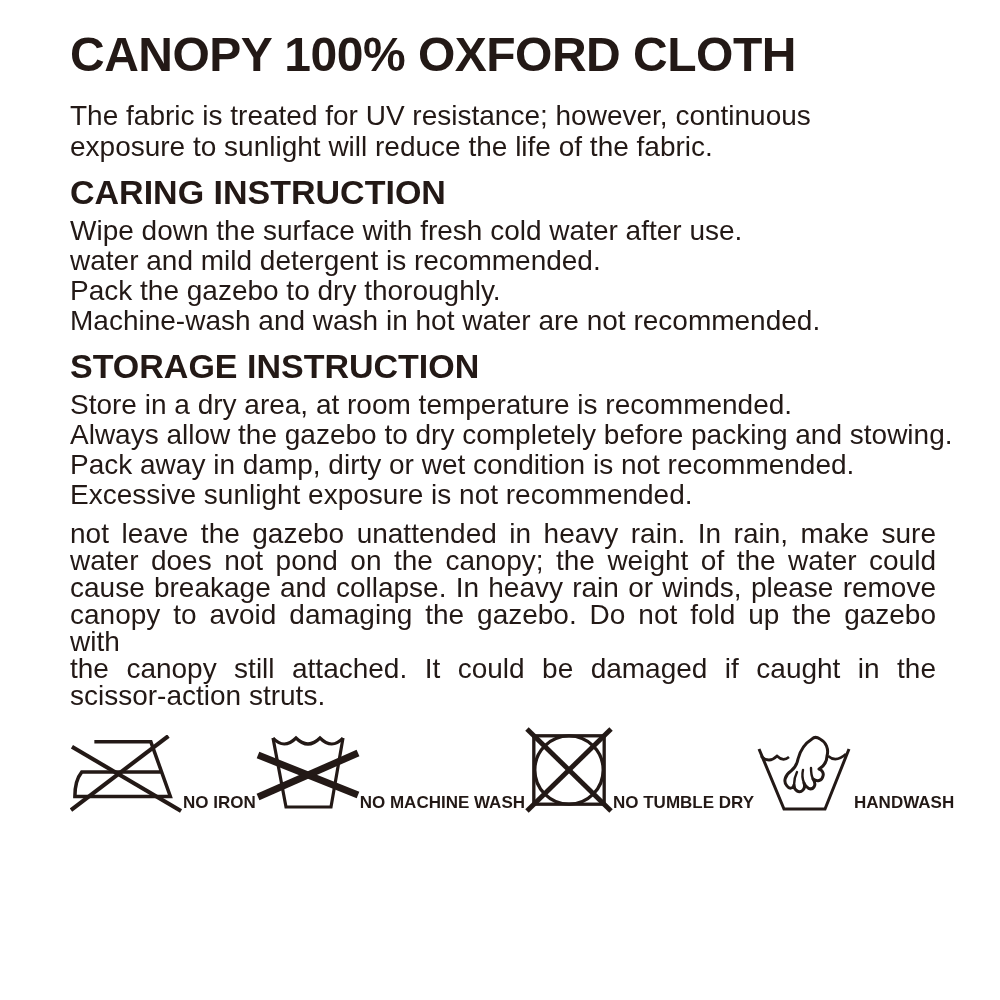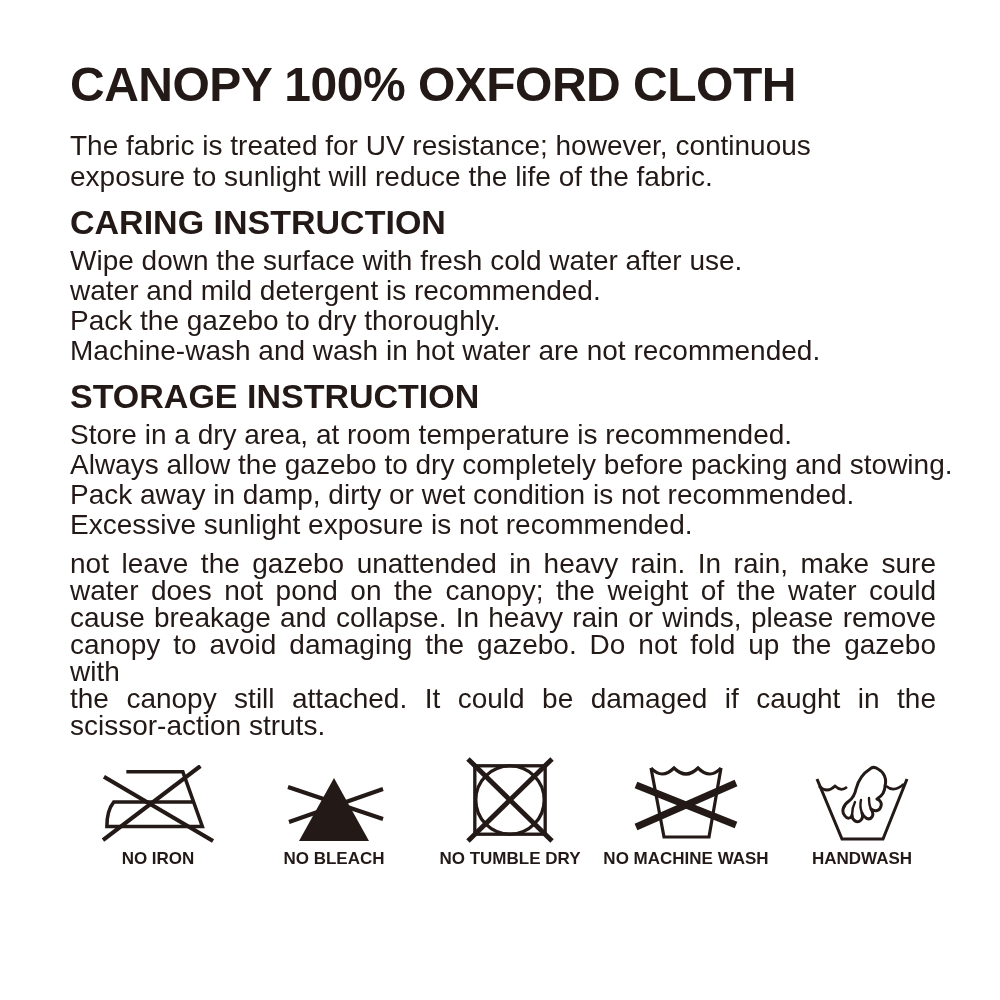--- a/index.html
+++ b/index.html
@@ -1,20 +1,20 @@
 <!DOCTYPE html>
 <html><head>
 <meta charset="utf-8">
 <style>
   html,body{margin:0;padding:0;background:#ffffff;}
   .page{
     position:relative;
     width:1000px;height:1000px;
     box-sizing:border-box;
-    padding:60px 50px 0 70px;
+    padding:30px 50px 0 70px;
     background:#ffffff;
     color:#231916;
     font-family:"Liberation Sans", sans-serif;
     overflow:hidden;
   }
   .title{
     font-size:48px;
     font-weight:bold;
     letter-spacing:-0.5px;
     line-height:50px;
@@ -41,22 +41,22 @@
   }
   .sym-row{
     margin-top:18px;
     width:880px;
     display:flex;
     align-items:flex-end;
   }
   .sym{
     flex:1;
     display:flex;
-    flex-direction:column;
-    align-items:center;
+    flex-direction:row;
+    align-items:flex-end;
     justify-content:flex-end;
   }
   .sym svg{display:block;}
   .sym-label{
     margin-top:6px;
     font-size:17px;
     font-weight:bold;
     letter-spacing:0;
     white-space:nowrap;
     text-align:center;
@@ -106,47 +106,39 @@
 
     <div class="sym">
       <svg width="113" height="78" viewBox="0 0 116 80">
         <path class="stroke" stroke-width="3.6" d="M25 7 H83 L103 63 H5 C5 51 7.5 43.5 12 38 H94"></path>
         <line class="stroke" stroke-width="4.2" x1="2" y1="12" x2="114" y2="78"></line>
         <line class="stroke" stroke-width="4.2" x1="101" y1="1" x2="1" y2="77"></line>
       </svg>
       <div class="sym-label">NO IRON</div>
     </div>
 
+
     <div class="sym">
-      <svg width="100" height="68" viewBox="0 0 100 68">
-        <line class="stroke" stroke-width="4" x1="4" y1="12" x2="99" y2="44"></line>
-        <line class="stroke" stroke-width="4" x1="99" y1="14" x2="5" y2="47"></line>
-        <polygon class="fillshape" points="50,3 85,66 15,66"></polygon>
+      <svg width="104" height="78" viewBox="0 0 104 78">
+        <path class="stroke" stroke-width="3.2" d="M17 3 L30 72 L75 72 L87 3"></path>
+        <path class="stroke" stroke-width="3.2" d="M17 3 Q28 15 40 3 Q52 15 64 3 Q76 15 87 3"></path>
+        <line class="stroke" stroke-width="7" x1="2" y1="20" x2="102" y2="60"></line>
+        <line class="stroke" stroke-width="7" x1="102" y1="18" x2="2" y2="62"></line>
       </svg>
-      <div class="sym-label">NO BLEACH</div>
+      <div class="sym-label">NO MACHINE WASH</div>
     </div>
 
     <div class="sym">
       <svg width="88" height="86" viewBox="0 0 90 88">
         <rect class="stroke" stroke-width="3.4" x="9" y="9" width="72" height="70"></rect>
         <circle class="stroke" stroke-width="3.4" cx="45" cy="44" r="35"></circle>
         <line class="stroke" stroke-width="5" x1="2" y1="2" x2="88" y2="86"></line>
         <line class="stroke" stroke-width="5" x1="88" y1="2" x2="2" y2="86"></line>
       </svg>
       <div class="sym-label">NO TUMBLE DRY</div>
-    </div>
-
-    <div class="sym">
-      <svg width="104" height="78" viewBox="0 0 104 78">
-        <path class="stroke" stroke-width="3.2" d="M17 3 L30 72 L75 72 L87 3"></path>
-        <path class="stroke" stroke-width="3.2" d="M17 3 Q28 15 40 3 Q52 15 64 3 Q76 15 87 3"></path>
-        <line class="stroke" stroke-width="7" x1="2" y1="20" x2="102" y2="60"></line>
-        <line class="stroke" stroke-width="7" x1="102" y1="18" x2="2" y2="62"></line>
-      </svg>
-      <div class="sym-label">NO MACHINE WASH</div>
     </div>
 
     <div class="sym">
       <svg width="100" height="78" viewBox="0 0 100 78">
         <path class="stroke" stroke-width="3" d="M5 14 L30 74 L71 74 L95 14"></path>
         <path class="stroke" stroke-width="2.6" d="M7 21 Q15 29 23 21 Q29 27 35 22"></path>
         <path class="stroke" stroke-width="2.6" d="M74 21 Q82 28 92 19"></path>
         <path class="handfill" stroke-width="3" stroke-linejoin="round" stroke-linecap="round" d="M58 4 C50 9 46 16 44 24 C43 29 41 33 37 36 C31 40 29 47 33 51 C35 54 39 54 40 50 C40 55 45 59 49 55 C51 53 51 51 50 48 C52 53 57 56 60 52 C62 49 61 47 59 44 C63 47 68 46 69 41 C70 38 68 35 65 34 C70 31 73 26 73 21 C75 14 72 7 66 4 C63 2 60 2 58 4 Z"></path>
         <path class="stroke" stroke-width="2.4" stroke-linecap="round" d="M40 50 C40 45 41 41 43 37"></path>
         <path class="stroke" stroke-width="2.4" stroke-linecap="round" d="M50 48 C48 43 48 39 49 35"></path>

